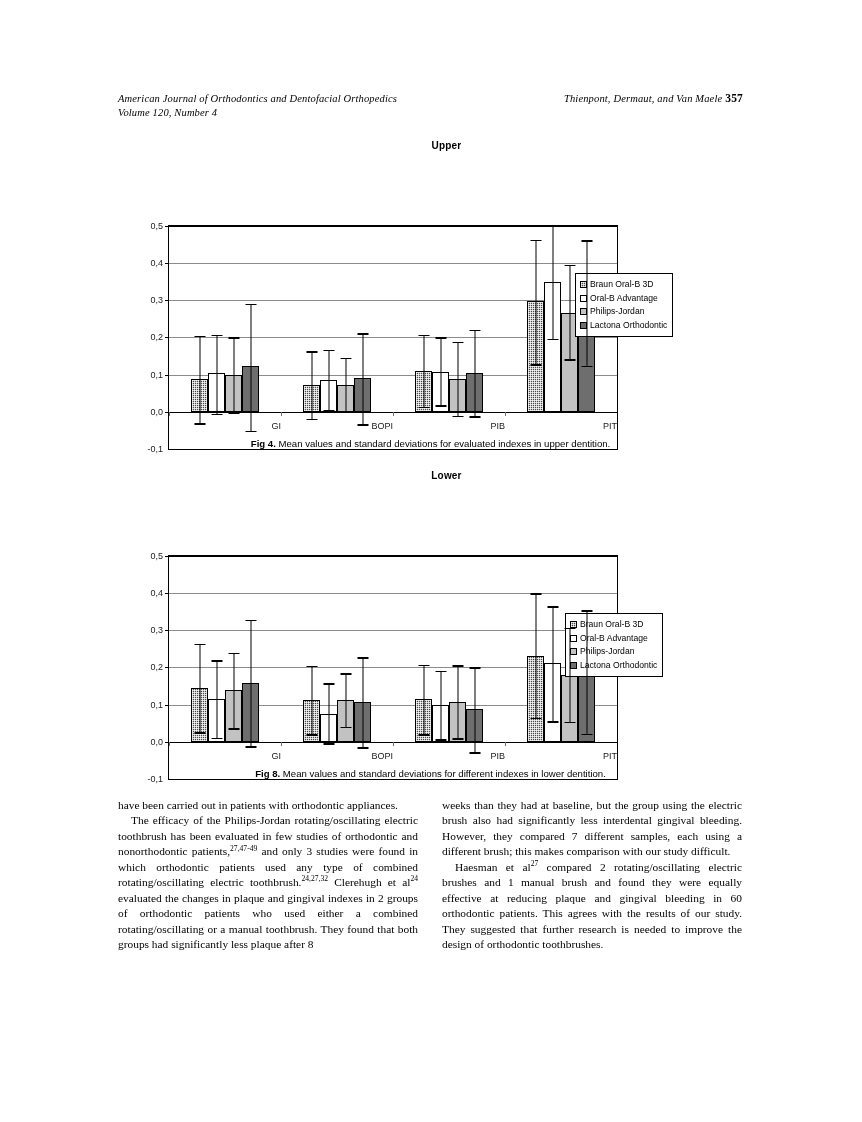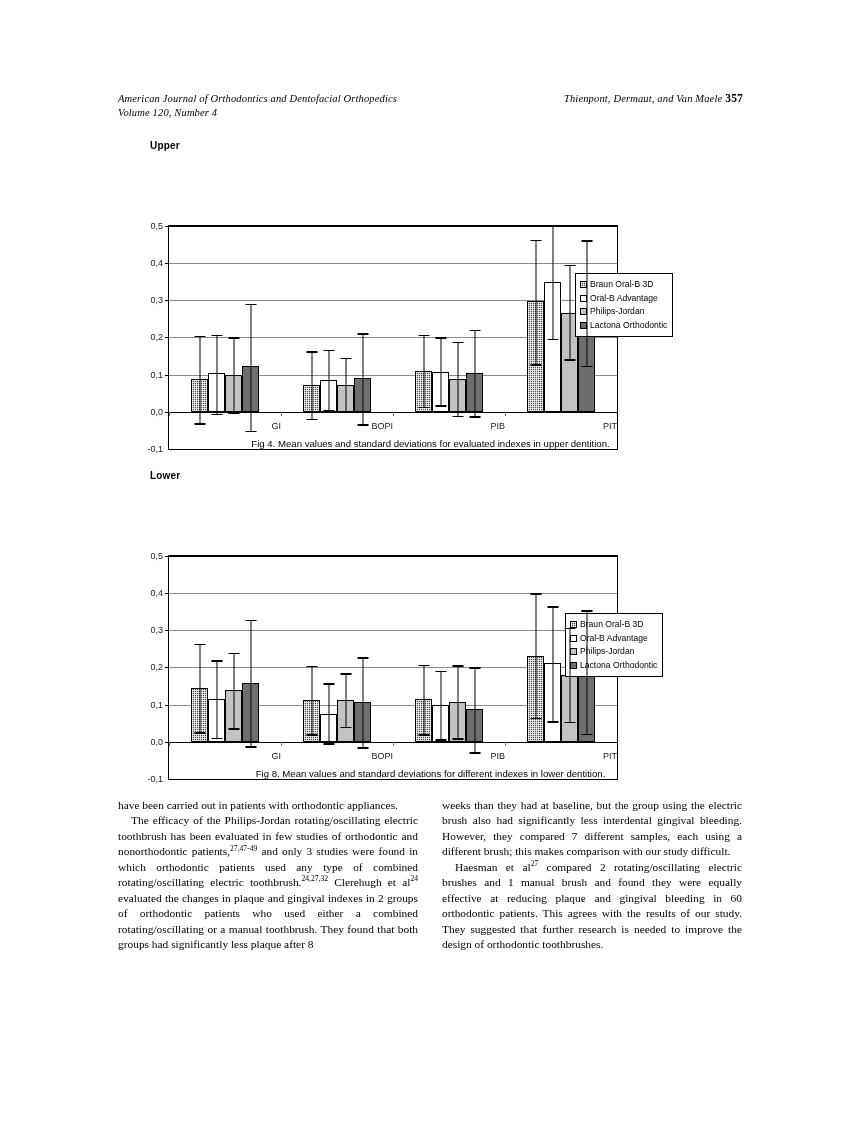--- a/index.html
+++ b/index.html
@@ -59,21 +59,21 @@
   
   .figure {
     position: absolute;
     left: 118px;
     width: 625px;
   }
   #figure-upper { top: 140px; }
   #figure-lower { top: 470px; }
 
   .chart-title {
-    text-align: left;
+    text-align: center;
     font-family: "Liberation Sans", sans-serif;
     font-weight: bold;
     font-size: 10px;
     letter-spacing: 0.2px;
     margin-left: 32px;
   }
 
   .chart-wrap {
     position: relative;
     width: 625px;
@@ -261,21 +261,21 @@
   
   .caption {
     position: absolute;
     left: 118px;
     width: 625px;
     text-align: center;
     font-family: "Liberation Sans", sans-serif;
     font-size: 9.6px;
     color: #000;
   }
-  .caption b { font-weight: normal; }
+  .caption b { font-weight: bold; }
   #caption-upper { top: 438px; }
   #caption-lower { top: 768px; }
 
   
   .body-cols {
     position: absolute;
     left: 118px;
     top: 798px;
     width: 625px;
     display: flex;

